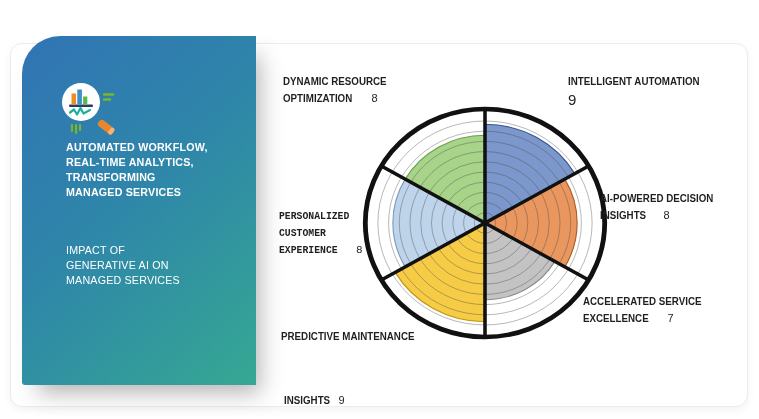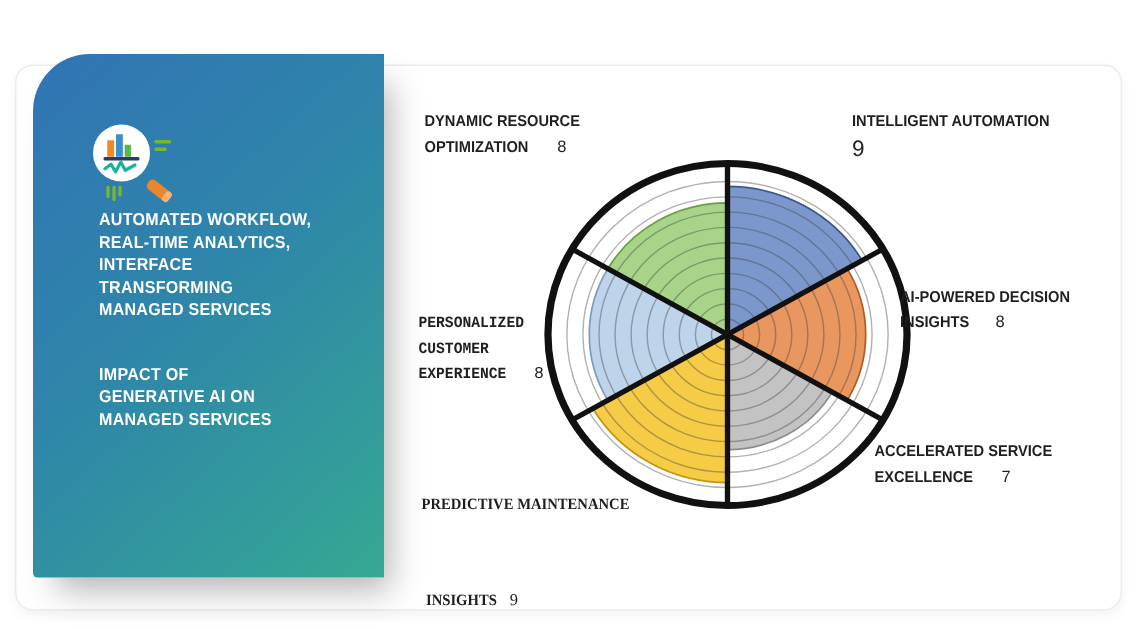--- a/index.html
+++ b/index.html
@@ -12,21 +12,21 @@
          box-shadow:0 3px 8px rgba(0,0,0,.05);}
 
   
   .card{position:absolute;left:22px;top:36px;width:234px;height:349px;
         border-radius:38px 0 0 3px;
         background:linear-gradient(138deg,#3174b5 0%,#2e86a9 46%,#36a893 100%);
         box-shadow:10px 14px 22px -6px rgba(60,60,60,.38);}
   .card-icon{position:absolute;left:37px;top:44px;}
   .headline{position:absolute;left:44px;top:104px;color:#ffffff;font-weight:bold;
             font-size:11.5px;line-height:15px;letter-spacing:.2px;}
-  .subtitle{position:absolute;left:44px;top:207px;color:#ffffff;font-weight:bold;
+  .subtitle{position:absolute;left:44px;top:207px;color:#ffffff;font-weight:normal;
             font-size:11.5px;line-height:15px;letter-spacing:.2px;}
   .cnd{display:inline-block;transform:scaleX(.93);transform-origin:0 50%;white-space:nowrap;}
 
   
   .rose-svg{position:absolute;left:357px;top:95px;}
 
   
   .callout{position:absolute;color:#1f1f1f;font-size:10.5px;font-weight:bold;
            line-height:17px;white-space:nowrap;}
   .callout .num{font-weight:normal;font-size:11px;}
@@ -58,21 +58,20 @@
         <g transform="rotate(38 47 47)">
           <rect x="38" y="43.2" width="18" height="7.6" rx="3.4" fill="#e8872b"></rect>
           <rect x="51.5" y="43.2" width="4.5" height="7.6" rx="2" fill="#f5b277"></rect>
         </g>
       </svg>
     </div>
 
     <div class="headline">
       <div><span class="cnd">AUTOMATED WORKFLOW,</span></div>
       <div><span class="cnd">REAL-TIME ANALYTICS,</span></div>
-      <div><span class="cnd">INTERFACE</span></div>
       <div><span class="cnd">TRANSFORMING</span></div>
       <div><span class="cnd">MANAGED SERVICES</span></div>
     </div>
 
     <div class="subtitle">
       <div><span class="cnd">IMPACT OF</span></div>
       <div><span class="cnd">GENERATIVE AI ON</span></div>
       <div><span class="cnd">MANAGED SERVICES</span></div>
     </div>
   </div>
@@ -113,21 +112,21 @@
   <div class="callout" style="left:600px;top:190px;">
     <div><span class="cnd">AI-POWERED DECISION</span></div>
     <div><span class="cnd">INSIGHTS</span><span class="num gap-wide">8</span></div>
   </div>
 
   <div class="callout" style="left:583px;top:293px;">
     <div><span class="cnd">ACCELERATED SERVICE</span></div>
     <div><span class="cnd">EXCELLENCE</span><span class="num gap-wide">7</span></div>
   </div>
 
-  <div class="callout" style="left:281px;top:328px;font-family:Liberation Serif, serif;">
+  <div class="callout" style="left:281px;top:328px;">
     <div><span class="cnd">PREDICTIVE MAINTENANCE</span></div>
     <div style="padding-left:3px;margin-top:47px;"><span class="cnd">INSIGHTS</span><span class="num gap-narrow">9</span></div>
   </div>
 
   <div class="callout" style="left:279px;top:208px;font-family:Liberation Mono, monospace;">
     <div><span class="cnd">PERSONALIZED</span></div>
     <div><span class="cnd">CUSTOMER</span></div>
     <div><span class="cnd">EXPERIENCE</span><span class="num gap-wide">8</span></div>
   </div>
 

